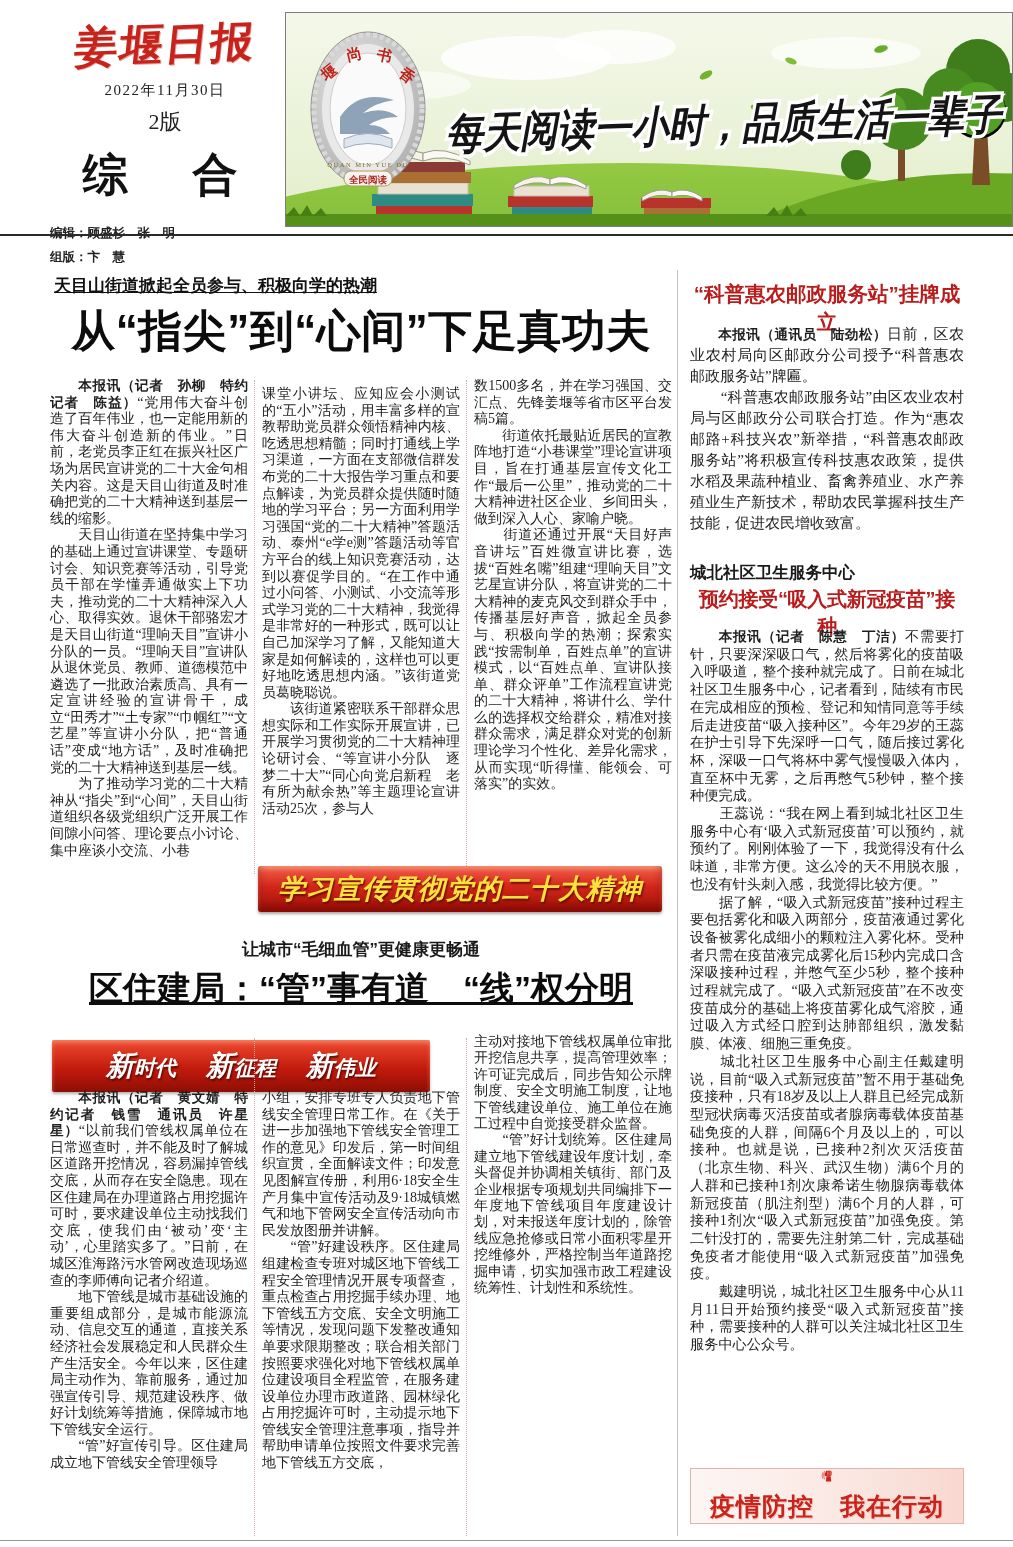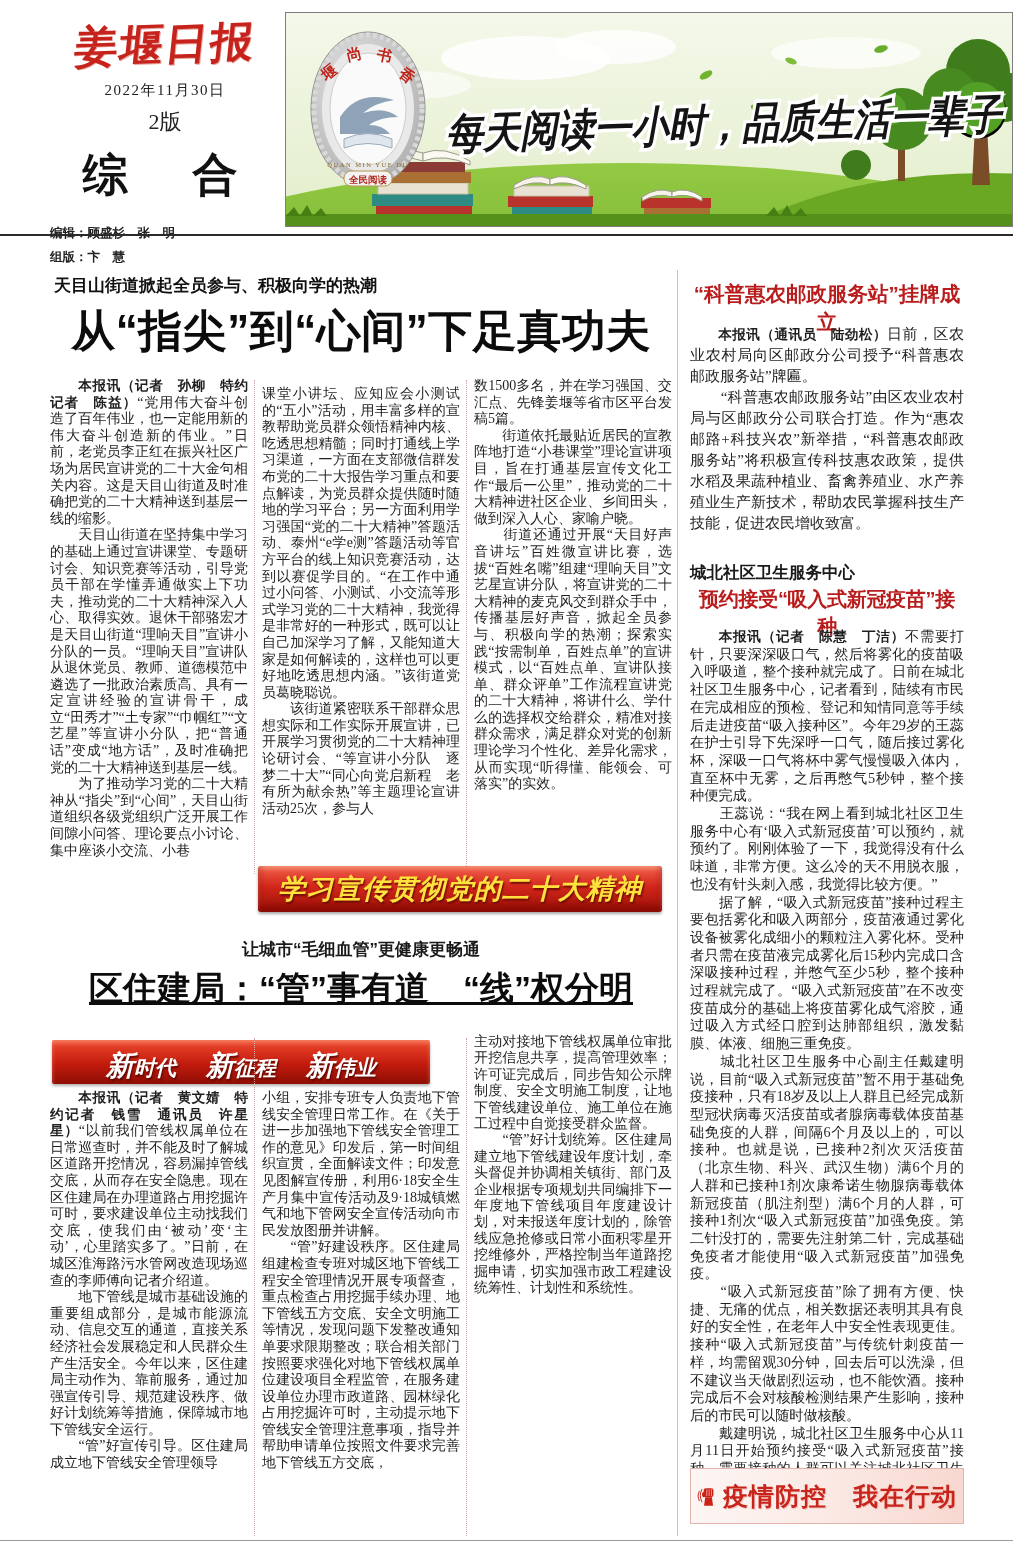--- a/index.html
+++ b/index.html
@@ -18,21 +18,21 @@
 
   
   .banner{position:absolute;left:285px;top:12px;width:726px;height:213px;border:1px solid #7d7d7d;overflow:hidden;}
   .top-rule{position:absolute;left:0;top:234px;width:1013px;border-top:2px solid #2a2a2a;}
   .bottom-rule{position:absolute;left:0;top:1540px;width:1013px;border-top:1px solid #9a9a9a;}
   .v-sep{position:absolute;left:677px;top:270px;height:1266px;width:1px;background:#c3c3c3;}
 
   
   .main{position:absolute;left:50px;top:268px;width:622px;height:1272px;}
   .kicker1{position:absolute;left:4px;top:6px;font-family:"Liberation Sans","DejaVu Sans",sans-serif;
-           font-weight:bold;font-size:17px;color:#111;}
+           font-weight:bold;font-size:17px;color:#111;text-decoration:underline;}
   .headline1{position:absolute;left:0;top:34px;width:100%;text-align:center;
              font-family:"Liberation Sans","DejaVu Sans",sans-serif;font-weight:900;font-size:44px;
              letter-spacing:0.5px;color:#0c0c0c;}
   .col{position:absolute;width:198px;font-size:14px;line-height:16.6px;text-align:justify;
        overflow:hidden;color:#1f1f1f;}
   .col p{margin:0;}
   .lead{font-weight:bold;font-family:"Liberation Sans","DejaVu Sans",sans-serif;font-size:13.6px;}
   #a1c1{left:0;top:110px;height:500px;}
   #a1c2{left:212px;top:110px;height:488px;margin-top:8px;}
   #a1c3{left:424px;top:110px;height:488px;}
@@ -50,21 +50,21 @@
       font-family:"Liberation Sans","DejaVu Sans",sans-serif;letter-spacing:1px;
       text-shadow:1px 2px 2px #6d0b04;}
 
   .kicker2{position:absolute;left:0;top:670px;width:100%;text-align:center;
            font-family:"Liberation Sans","DejaVu Sans",sans-serif;font-weight:bold;font-size:17px;}
   .headline2{position:absolute;left:0;top:698px;width:100%;text-align:center;
              font-family:"Liberation Sans","DejaVu Sans",sans-serif;font-weight:900;font-size:34px;color:#0c0c0c;text-decoration:underline;}
 
   .campaign-banner{position:absolute;left:2px;top:772px;width:378px;height:40px;border-radius:2px;
       background:linear-gradient(180deg,#ef4a30 0%,#c21b0d 55%,#8e0d04 100%);
-      display:flex;align-items:flex-end;justify-content:center;gap:30px;padding-bottom:4px;
+      display:flex;align-items:flex-end;justify-content:center;gap:30px;padding-bottom:12px;
       box-shadow:0 2px 3px rgba(0,0,0,.3), inset 0 3px 4px rgba(255,190,150,.45);}
   .campaign-banner .word{color:#fff;font-style:italic;font-weight:900;
       font-family:"DejaVu Serif",serif;text-shadow:1px 2px 2px #5c0800;line-height:1;}
   .campaign-banner .big{font-size:28px;}
   .campaign-banner .rest{font-size:21px;}
 
   #a2c1{left:0;top:822px;height:446px;}
   #a2c2{left:212px;top:822px;height:446px;}
   #a2c3{left:424px;top:766px;height:503px;line-height:16.4px;}
 
@@ -76,21 +76,21 @@
   .r-body{position:absolute;left:0;width:100%;text-align:justify;color:#1f1f1f;}
   .r-body p{margin:0;}
   #r1-body{top:46px;font-size:15px;line-height:21px;}
   #r2-kicker{position:absolute;left:0;top:284px;font-family:"Liberation Sans","DejaVu Sans",sans-serif;
              font-weight:bold;font-size:16.5px;}
   #r2-title{top:308px;font-size:20px;letter-spacing:-0.3px;}
   #r2-body{top:350px;height:840px;font-size:14.2px;line-height:17.7px;overflow:hidden;}
 
   .covid-banner{position:absolute;left:0;top:1190px;width:274px;height:56px;border:1px solid #e2b4ac;
       background:linear-gradient(90deg,#fdf6f4 0%,#fbe8e3 55%,#f8d8d0 100%);
-      display:flex;align-items:center;gap:8px;padding:0 6px;box-sizing:border-box;}
+      display:flex;align-items:center;gap:8px;padding:0 6px;box-sizing:border-box;flex-direction:column;}
   .covid-banner .txt{color:#c9241b;font-weight:900;font-size:25px;
       font-family:"Liberation Sans","DejaVu Sans",sans-serif;letter-spacing:1px;
       text-shadow:1px 1px 0 #f0c7c0;white-space:nowrap;}
 </style>
 </head>
 <body>
 
 <div class="page">
 
   <div class="masthead">
@@ -257,21 +257,20 @@
       <p>　　“科普惠农邮政服务站”由区农业农村局与区邮政分公司联合打造。作为“惠农邮路+科技兴农”新举措，“科普惠农邮政服务站”将积极宣传科技惠农政策，提供水稻及果蔬种植业、畜禽养殖业、水产养殖业生产新技术，帮助农民掌握科技生产技能，促进农民增收致富。</p>
     </div>
 
     <div id="r2-kicker">城北社区卫生服务中心</div>
     <div class="r-title" id="r2-title">预约接受“吸入式新冠疫苗”接种</div>
     <div class="r-body" id="r2-body">
       <p><b class="lead">　　本报讯（记者　陈慧　丁洁）</b><span>不需要打针，只要深深吸口气，然后将雾化的疫苗吸入呼吸道，整个接种就完成了。日前在城北社区卫生服务中心，记者看到，陆续有市民在完成相应的预检、登记和知情同意等手续后走进疫苗“吸入接种区”。今年29岁的王蕊在护士引导下先深呼一口气，随后接过雾化杯，深吸一口气将杯中雾气慢慢吸入体内，直至杯中无雾，之后再憋气5秒钟，整个接种便完成。</span></p>
       <p>　　王蕊说：“我在网上看到城北社区卫生服务中心有‘吸入式新冠疫苗’可以预约，就预约了。刚刚体验了一下，我觉得没有什么味道，非常方便。这么冷的天不用脱衣服，也没有针头刺入感，我觉得比较方便。”</p>
       <p>　　据了解，“吸入式新冠疫苗”接种过程主要包括雾化和吸入两部分，疫苗液通过雾化设备被雾化成细小的颗粒注入雾化杯。受种者只需在疫苗液完成雾化后15秒内完成口含深吸接种过程，并憋气至少5秒，整个接种过程就完成了。“吸入式新冠疫苗”在不改变疫苗成分的基础上将疫苗雾化成气溶胶，通过吸入方式经口腔到达肺部组织，激发黏膜、体液、细胞三重免疫。</p>
       <p>　　城北社区卫生服务中心副主任戴建明说，目前“吸入式新冠疫苗”暂不用于基础免疫接种，只有18岁及以上人群且已经完成新型冠状病毒灭活疫苗或者腺病毒载体疫苗基础免疫的人群，间隔6个月及以上的，可以接种。也就是说，已接种2剂次灭活疫苗（北京生物、科兴、武汉生物）满6个月的人群和已接种1剂次康希诺生物腺病毒载体新冠疫苗（肌注剂型）满6个月的人群，可接种1剂次“吸入式新冠疫苗”加强免疫。第二针没打的，需要先注射第二针，完成基础免疫者才能使用“吸入式新冠疫苗”加强免疫。</p>
-      <p>　　“吸入式新冠疫苗”除了拥有方便、快捷、无痛的优点，相关数据还表明其具有良好的安全性，在老年人中安全性表现更佳。接种“吸入式新冠疫苗”与传统针刺疫苗一样，均需留观30分钟，回去后可以洗澡，但不建议当天做剧烈运动，也不能饮酒。接种完成后不会对核酸检测结果产生影响，接种后的市民可以随时做核酸。</p>
       <p>　　戴建明说，城北社区卫生服务中心从11月11日开始预约接受“吸入式新冠疫苗”接种，需要接种的人群可以关注城北社区卫生服务中心公众号。</p>
     </div>
 
     <div class="covid-banner">
       <svg width="40" height="48" viewBox="0 0 46 54">
         <path d="M6 14 q-7 13 0 26" stroke="#cc2318" stroke-width="2.5" fill="none"></path>
         <path d="M13 9 q-9 16 0 34" stroke="#cc2318" stroke-width="2.5" fill="none"></path>
         <g fill="#cc2318">
           <rect x="17" y="7" width="25" height="23" rx="6"></rect>
           <rect x="13" y="17" width="9" height="13" rx="4"></rect>

